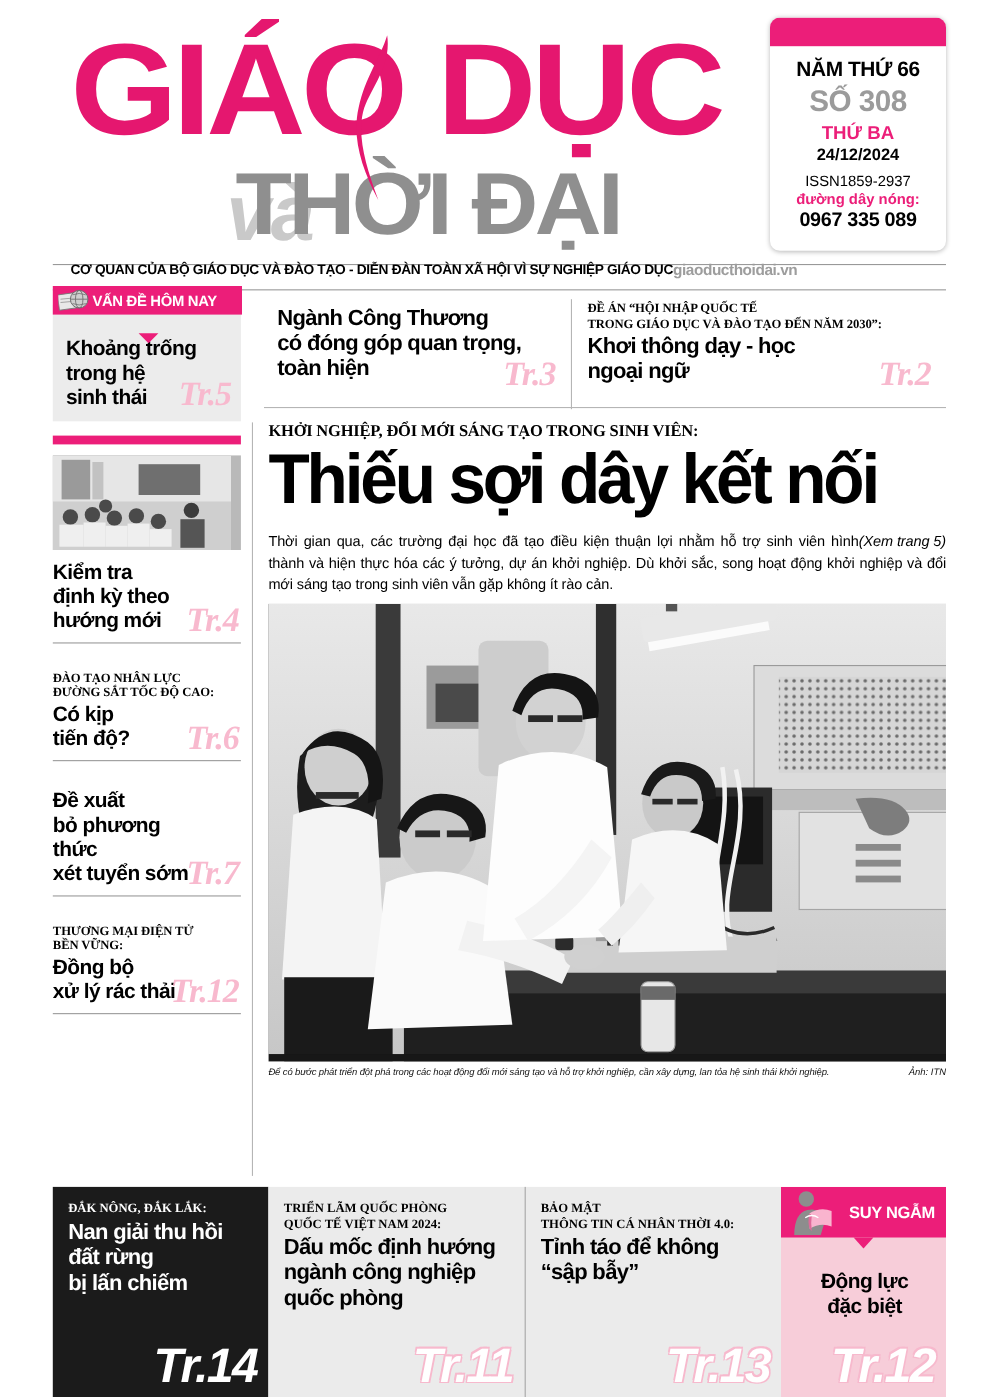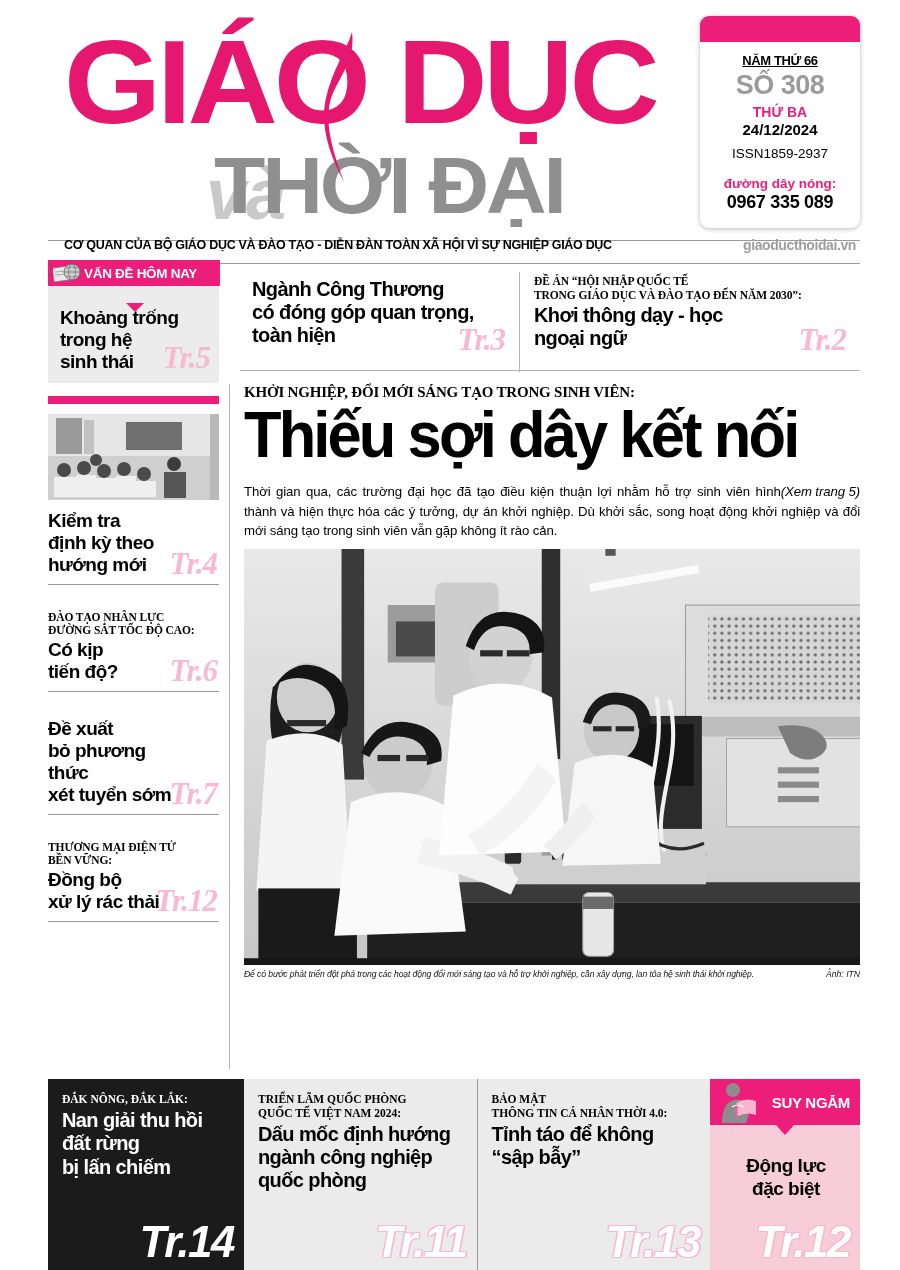--- a/index.html
+++ b/index.html
@@ -89,57 +89,56 @@
     border-radius: 9px;
     box-shadow: 0 1px 5px rgba(0,0,0,0.28);
     overflow: hidden;
     text-align: center;
   }
   .infobox-bar {
     height: 26px;
     background: #ec1e79;
   }
   .ib-nam {
-    font-size: 13px; font-weight: bold;
-    margin-top: 11px; letter-spacing: -0.4px; text-decoration: underline;
+    font-size: 19px; font-weight: bold;
+    margin-top: 11px; letter-spacing: -0.4px;
   }
   .ib-so {
     font-size: 27px; font-weight: bold;
     color: #9b9b9b; margin-top: 2px;
     letter-spacing: -0.5px;
   }
   .ib-thu {
-    font-size: 14px; font-weight: bold;
+    font-size: 17px; font-weight: bold;
     color: #ec1e79; margin-top: 3px;
   }
   .ib-date {
     font-size: 15px; font-weight: bold; margin-top: 1px;
   }
   .ib-issn {
     font-size: 13.5px; margin-top: 8px;
   }
   .ib-hot {
     font-size: 13.5px; font-weight: bold;
-    color: #ec1e79; margin-top: 15px;
+    color: #ec1e79; margin-top: 1px;
   }
   .ib-phone {
     font-size: 18px; font-weight: bold; margin-top: 1px;
     letter-spacing: -0.3px;
   }
 
   
   .tagline-row {
     position: relative;
     border-top: 1.5px solid #999;
     border-bottom: 1.5px solid #999;
     height: 24px;
     margin-top: 2px;
     display: flex;
     align-items: center;
-    justify-content: space-between;
     padding: 0 4px 15px 16px;
   }
   .tagline {
     font-size: 12.5px;
     font-weight: bold;
     letter-spacing: -0.3px;
   }
   .weburl {
     font-size: 14px;
     font-weight: bold;

